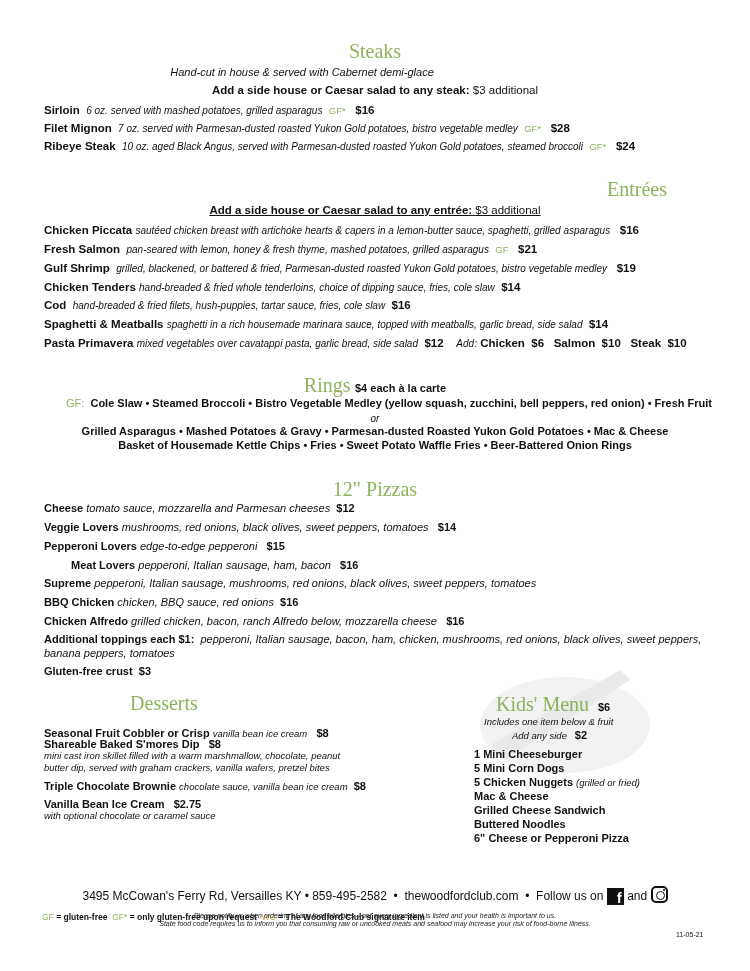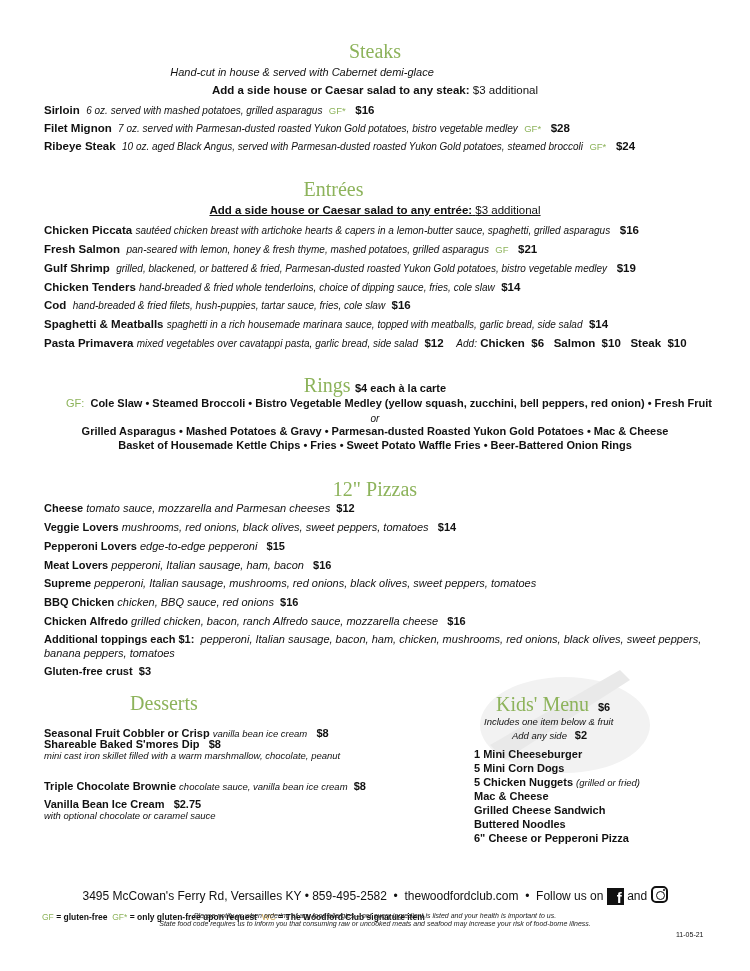--- a/index.html
+++ b/index.html
@@ -77,21 +77,21 @@
       <span class="gf">GF*</span>&nbsp;&nbsp;
       <span class="price">$28</span>
     </div>
     <div class="item" style="top:140px;">
       <span class="name">Ribeye Steak</span>&nbsp;
       <span class="desc">10 oz. aged Black Angus, served with Parmesan-dusted roasted Yukon Gold potatoes, steamed broccoli</span>&nbsp;
       <span class="gf">GF*</span>&nbsp;&nbsp;
       <span class="price">$24</span>
     </div>
 
-    <div class="abs section-title" style="left:0;top:178px;width:667px;">Entrées</div>
+    <div class="abs section-title" style="left:0;top:178px;width:667px;text-align:right;">Entrées</div>
     <div class="abs center sub-bold" style="left:0;top:204px;width:750px;text-decoration:underline;">
       <span>Add a side house or Caesar salad to any entrée:</span>
       <span class="norm">$3 additional</span>
     </div>
 
     <div class="item" style="top:224px;">
       <span class="name">Chicken Piccata</span>
       <span class="desc">sautéed chicken breast with artichoke hearts &amp; capers in a lemon-butter sauce, spaghetti, grilled asparagus</span>&nbsp;&nbsp;
       <span class="price">$16</span>
     </div>
@@ -156,37 +156,37 @@
     <div class="item" style="top:521px;font-size:11px;">
       <span class="name">Veggie Lovers</span>
       <span class="desc" style="font-size:11px;">mushrooms, red onions, black olives, sweet peppers, tomatoes</span>&nbsp;&nbsp;
       <span class="price">$14</span>
     </div>
     <div class="item" style="top:540px;font-size:11px;">
       <span class="name">Pepperoni Lovers</span>
       <span class="desc" style="font-size:11px;">edge-to-edge pepperoni</span>&nbsp;&nbsp;
       <span class="price">$15</span>
     </div>
-    <div class="item" style="top:559px;font-size:11px;">
+    <div class="item" style="top:559px;font-size:11px;margin-left:27px;">
       <span class="name">Meat Lovers</span>
       <span class="desc" style="font-size:11px;">pepperoni, Italian sausage, ham, bacon</span>&nbsp;&nbsp;
       <span class="price">$16</span>
     </div>
     <div class="item" style="top:577px;font-size:11px;">
       <span class="name">Supreme</span>
       <span class="desc" style="font-size:11px;">pepperoni, Italian sausage, mushrooms, red onions, black olives, sweet peppers, tomatoes</span>
     </div>
     <div class="item" style="top:596px;font-size:11px;">
       <span class="name">BBQ Chicken</span>
       <span class="desc" style="font-size:11px;">chicken, BBQ sauce, red onions</span>&nbsp;
       <span class="price">$16</span>
     </div>
     <div class="item" style="top:615px;font-size:11px;">
       <span class="name">Chicken Alfredo</span>
-      <span class="desc" style="font-size:11px;">grilled chicken, bacon, ranch Alfredo sauce, mozzarella cheese</span>&nbsp;&nbsp;
+      <span class="desc" style="font-size:11px;">grilled chicken, bacon, ranch Alfredo below, mozzarella cheese</span>&nbsp;&nbsp;
       <span class="price">$16</span>
     </div>
     <div class="item" style="top:633px;font-size:11px;">
       <span class="name">Additional toppings each $1:</span>&nbsp;
       <span class="desc" style="font-size:11px;">pepperoni, Italian sausage, bacon, ham, chicken, mushrooms, red onions, black olives, sweet peppers,</span>
     </div>
     <div class="item" style="top:647px;font-size:11px;">
       <span class="desc" style="font-size:11px;">banana peppers, tomatoes</span>
     </div>
     <div class="item" style="top:665px;font-size:11px;">
@@ -197,20 +197,21 @@
     <div class="abs section-title" style="left:44px;top:692px;width:240px;">Desserts</div>
     <div class="dessert" style="top:719px;margin-top:8px;">
       <span class="name">Seasonal Fruit Cobbler or Crisp</span>
       <span class="desc">vanilla bean ice cream</span>&nbsp;&nbsp;
       <span class="name">$8</span>
     </div>
     <div class="dessert" style="top:738px;">
       <span class="name">Shareable Baked S'mores Dip</span>&nbsp;&nbsp;
       <span class="name">$8</span>
       <div class="line2">mini cast iron skillet filled with a warm marshmallow, chocolate, peanut</div>
+      <div class="line2">butter dip, served with graham crackers, vanilla wafers, pretzel bites</div>
     </div>
     <div class="dessert" style="top:780px;">
       <span class="name">Triple Chocolate Brownie</span>
       <span class="desc">chocolate sauce, vanilla bean ice cream</span>&nbsp;
       <span class="name">$8</span>
     </div>
     <div class="dessert" style="top:798px;">
       <span class="name">Vanilla Bean Ice Cream</span>&nbsp;&nbsp;
       <span class="name">$2.75</span>
       <div class="line2">with optional chocolate or caramel sauce</div>

